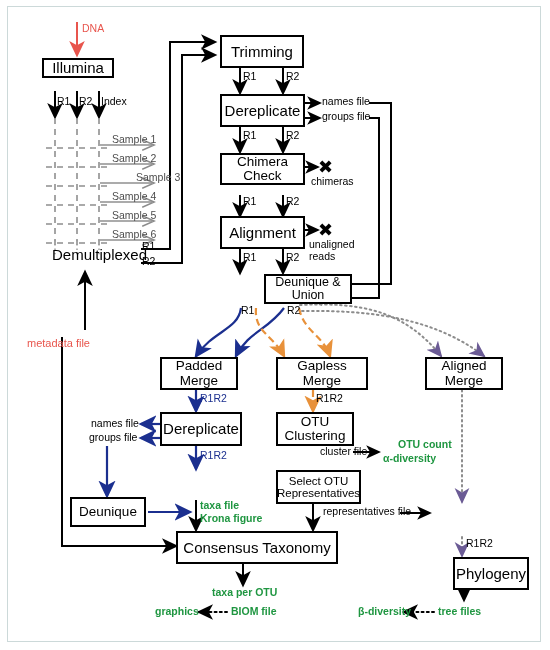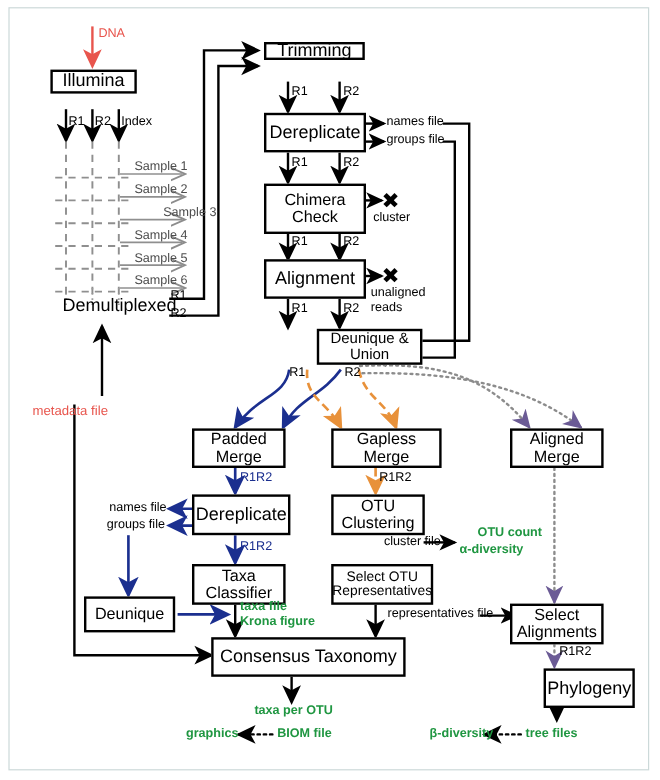--- a/index.html
+++ b/index.html
@@ -150,25 +150,25 @@
       <path d="M100,164 L152,164" marker-end="url(#ahGrayLite)"></path>
       <path d="M100,183 L152,183" marker-end="url(#ahGrayLite)"></path>
       <path d="M100,202 L152,202" marker-end="url(#ahGrayLite)"></path>
       <path d="M100,221 L152,221" marker-end="url(#ahGrayLite)"></path>
       <path d="M100,240 L152,240" marker-end="url(#ahGrayLite)"></path>
     </g>
   </svg>
 
   <div class="box" style="left:42px;top:58px;width:72px;height:20px;font-size:15px;">Illumina</div>
 
-  <div class="box" style="left:220px;top:35px;width:84px;height:15px;font-size:15px;">Trimming</div>
+  <div class="box" style="left:220px;top:35px;width:84px;height:33px;font-size:15px;">Trimming</div>
 
   <div class="box" style="left:220px;top:94px;width:85px;height:33px;font-size:15px;">Dereplicate</div>
 
-  <div class="box" style="left:220px;top:153px;width:85px;height:42px;font-size:13.5px;white-space:pre-line;">Chimera
+  <div class="box" style="left:220px;top:153px;width:85px;height:32px;font-size:13.5px;white-space:pre-line;">Chimera
 Check</div>
 
   <div class="box" style="left:220px;top:216px;width:85px;height:33px;font-size:15px;">Alignment</div>
 
   <div class="box" style="left:220px;top:274px;width:88px;height:30px;font-size:12.5px;white-space:pre-line;margin-left:44px;">Deunique &amp;
 Union</div>
 
   <div class="box" style="left:160px;top:357px;width:78px;height:33px;font-size:13.5px;white-space:pre-line;">Padded
 Merge</div>
 
@@ -176,28 +176,24 @@
 Merge</div>
 
   <div class="box" style="left:425px;top:357px;width:78px;height:33px;font-size:13.5px;white-space:pre-line;">Aligned
 Merge</div>
 
   <div class="box" style="left:160px;top:412px;width:82px;height:34px;font-size:15px;">Dereplicate</div>
 
   <div class="box" style="left:276px;top:412px;width:78px;height:34px;font-size:13.5px;white-space:pre-line;">OTU
 Clustering</div>
 
-  <div class="box" style="left:160px;top:470px;width:78px;height:34px;font-size:13.5px;white-space:pre-line;">Taxa
-Classifier</div>
 
   <div class="box" style="left:276px;top:470px;width:85px;height:34px;font-size:11.5px;white-space:pre-line;">Select OTU
 Representatives</div>
 
-  <div class="box" style="left:425px;top:503px;width:78px;height:34px;font-size:13.5px;white-space:pre-line;">Select
-Alignments</div>
 
   <div class="box" style="left:70px;top:497px;width:76px;height:30px;font-size:13.5px;">Deunique</div>
 
   <div class="box" style="left:176px;top:531px;width:162px;height:33px;font-size:15px;">Consensus Taxonomy</div>
 
   <div class="box" style="left:425px;top:557px;width:76px;height:33px;font-size:15px;margin-left:28px;">Phylogeny</div>
 
   <div class="lbl red" style="left:82px;top:23px;font-size:10.5px;">DNA</div>
 
   <div class="lbl red" style="left:27px;top:337px;font-size:11px;">metadata file</div>
@@ -234,21 +230,21 @@
 
   <div class="lbl blue" style="left:200px;top:393px;font-size:10.5px;">R1R2</div>
   <div class="lbl" style="left:316px;top:393px;font-size:10.5px;">R1R2</div>
   <div class="lbl blue" style="left:200px;top:450px;font-size:10.5px;">R1R2</div>
   <div class="lbl" style="left:466px;top:538px;font-size:10.5px;">R1R2</div>
 
   <div class="lbl" style="left:322px;top:96px;font-size:10.5px;">names file</div>
   <div class="lbl" style="left:322px;top:111px;font-size:10.5px;">groups file</div>
 
   <div class="xmark" style="left:318px;top:158px;font-size:18px;">✖</div>
-  <div class="lbl" style="left:311px;top:176px;font-size:10.5px;">cluster</div>
+  <div class="lbl" style="left:311px;top:176px;font-size:10.5px;">chimeras</div>
 
   <div class="xmark" style="left:318px;top:221px;font-size:18px;">✖</div>
   <div class="lbl" style="left:309px;top:239px;font-size:10.5px;white-space:pre-line;">unaligned
 reads</div>
 
   <div class="lbl" style="left:91px;top:418px;font-size:10.5px;">names file</div>
   <div class="lbl" style="left:89px;top:432px;font-size:10.5px;">groups file</div>
 
   <div class="lbl" style="left:320px;top:446px;font-size:10.5px;">cluster file</div>
   <div class="lbl" style="left:323px;top:506px;font-size:10.5px;">representatives file</div>

